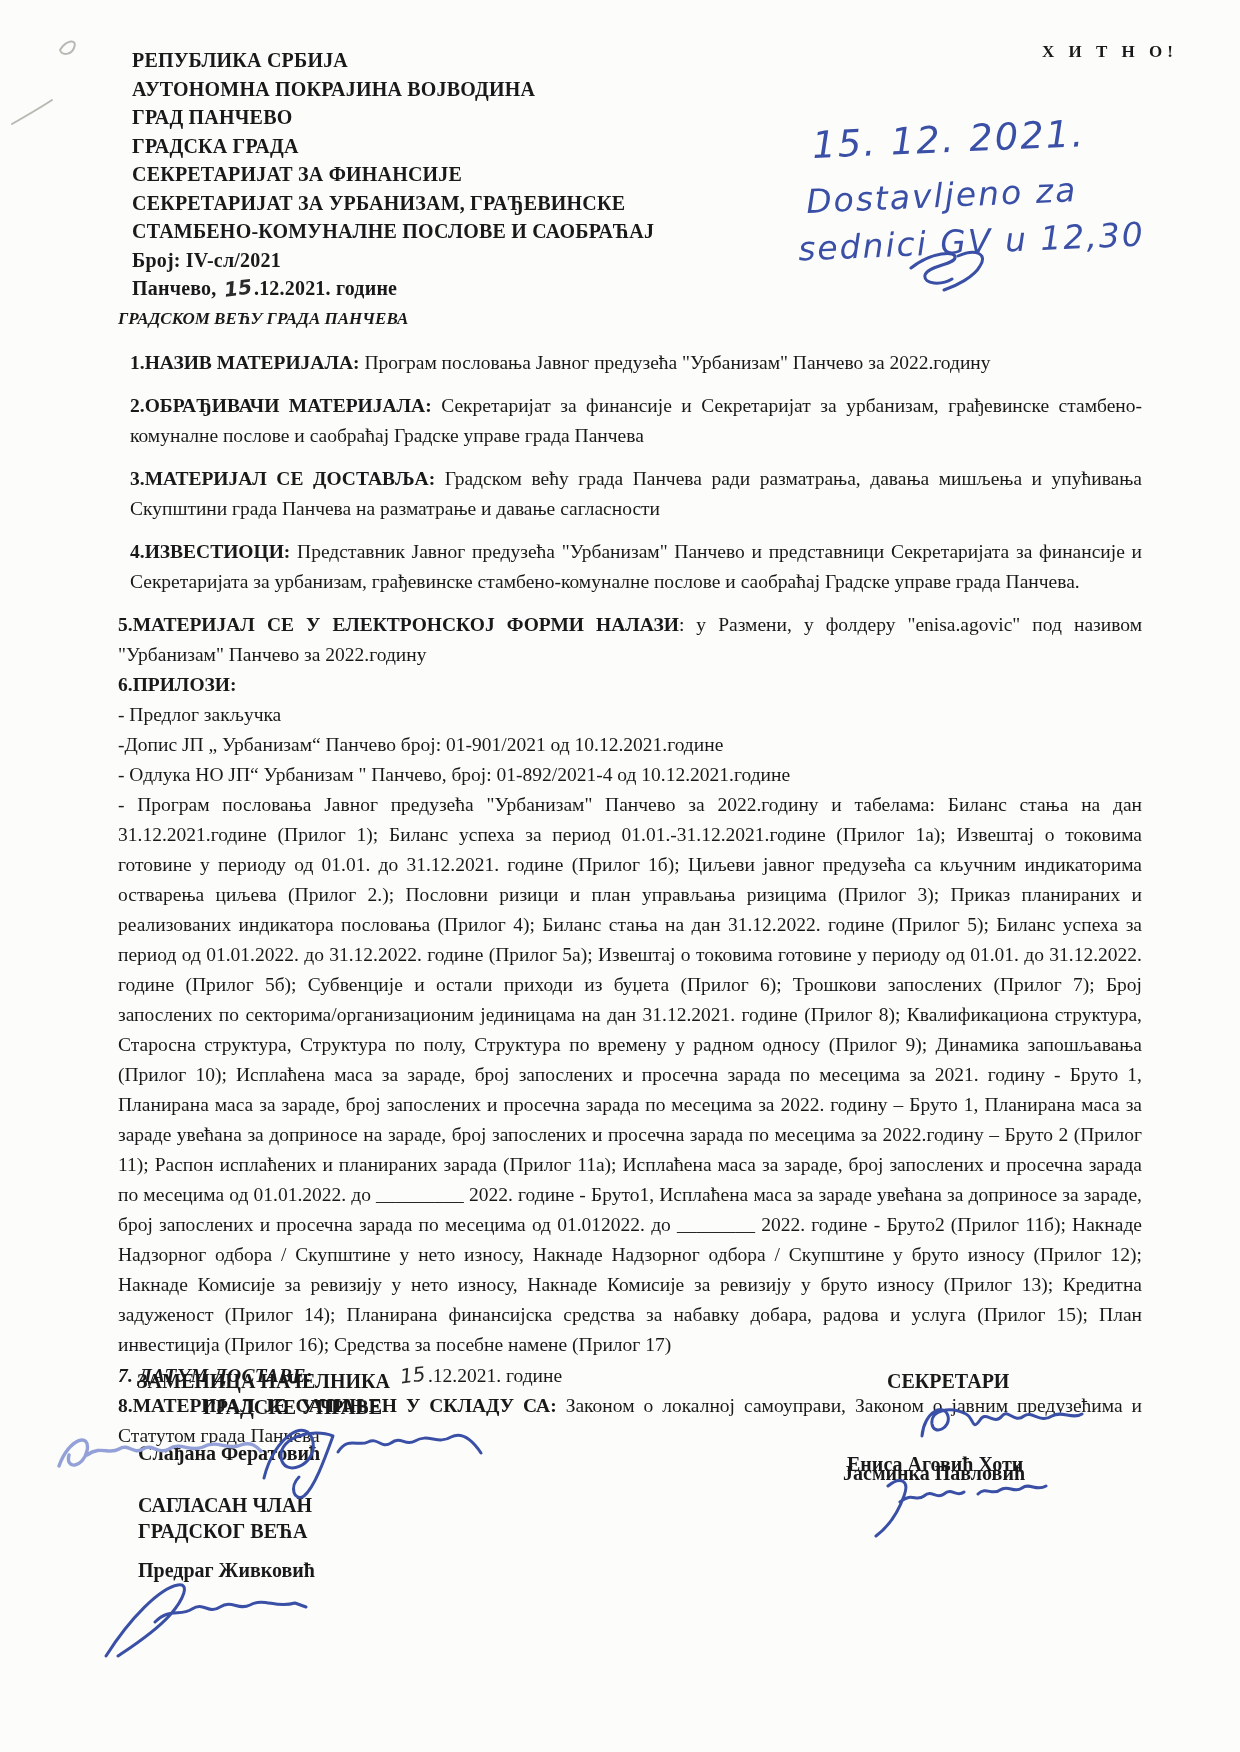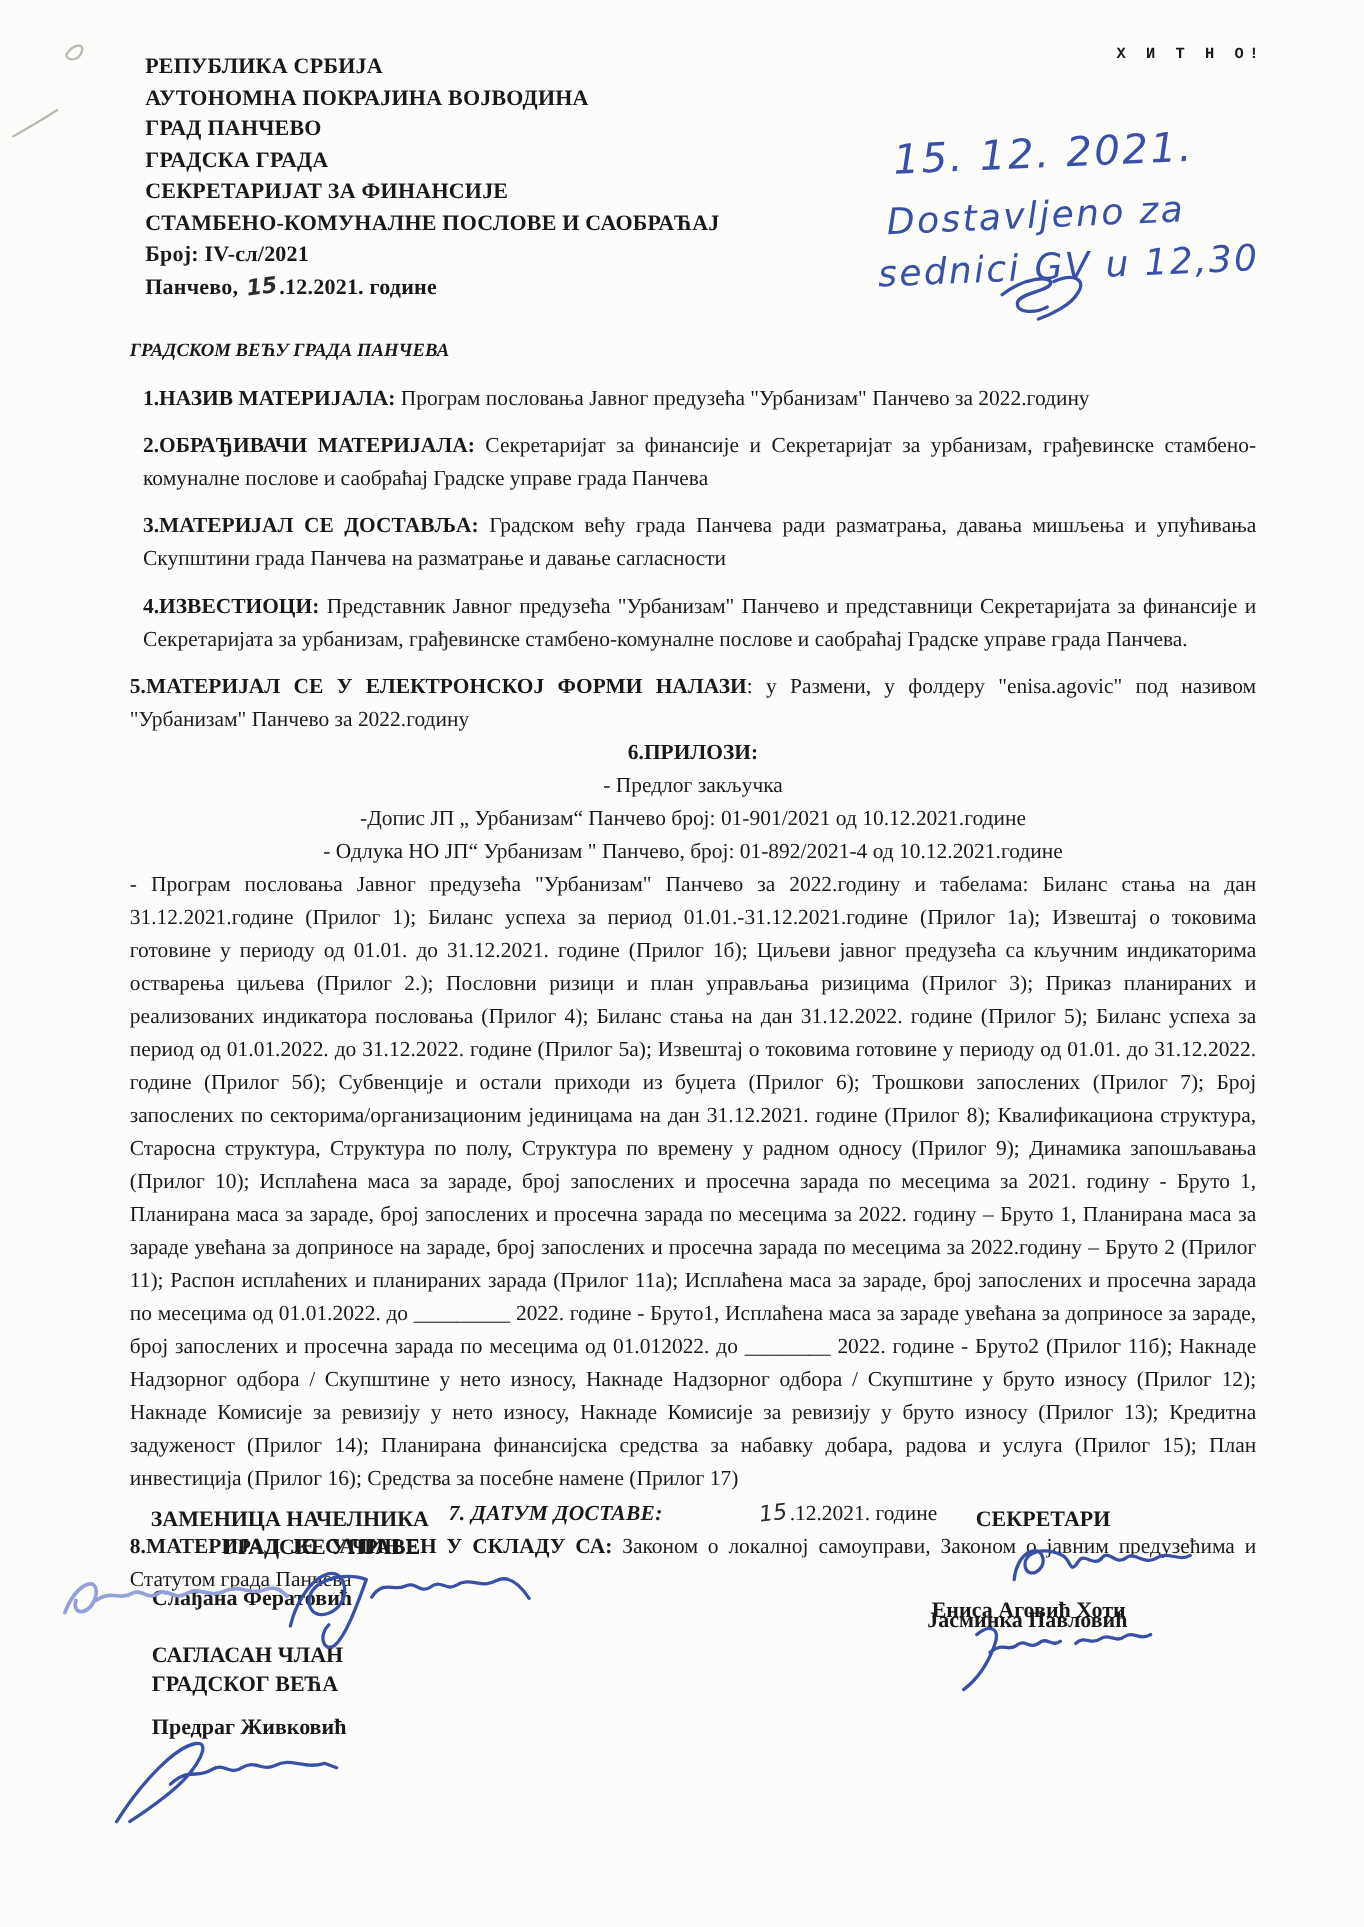--- a/index.html
+++ b/index.html
@@ -13,22 +13,22 @@
     overflow:hidden;
   }
   .bold{font-weight:bold;}
   
   .letterhead{
     position:absolute;left:132px;top:46px;
     font-size:20px;line-height:28.5px;font-weight:bold;
     letter-spacing:.2px;white-space:nowrap;
   }
   .urgent{
-    position:absolute;left:1015px;top:42px;
-    font-size:14px;font-weight:bold;letter-spacing:5px;white-space:nowrap;font-family:Liberation Mono, monospace;
+    position:absolute;left:1042px;top:42px;
+    font-size:17px;font-weight:bold;letter-spacing:5px;white-space:nowrap;
   }
   
   .hand{
     position:absolute;
     font-family:"DejaVu Sans", sans-serif;
     font-style:italic;
     color:#3a4fa6;
     white-space:nowrap;
     transform:rotate(-2.5deg);
     letter-spacing:2px;
@@ -47,21 +47,21 @@
   }
   .day-gap{margin-left:86px;}
   
   .content{
     position:absolute;left:118px;top:288px;width:1024px;
     font-size:19.5px;line-height:30px;
   }
   .addressee{margin:16px 0 14px 0;font-size:17px;font-style:italic;}
   .para{margin:0 0 13px 12px;text-align:justify;}
   .para.nomargin{margin:0;}
-  .line{margin:0;text-align:center;}
+  .line{margin:0;}
   .line7 b{letter-spacing:.3px;font-style:italic;}
   
   .sig-text{position:absolute;font-weight:bold;font-size:20px;white-space:nowrap;line-height:26px;}
   .sig-center{text-align:right;}
   .sig-svg{position:absolute;}
   .sig-svg path{fill:none;stroke-linecap:round;stroke-linejoin:round;}
   .ink-blue path{stroke:#3a4fa6;stroke-width:3;}
   .ink-light path{stroke:#94a1d8;stroke-width:3.4;}
   .ink-faint path{stroke:#b9b9b4;stroke-width:2;}
 </style>
@@ -76,20 +76,21 @@
   </svg>
 
   <div class="urgent">Х И Т Н О!</div>
 
   <div class="letterhead">
     <div>РЕПУБЛИКА СРБИЈА</div>
     <div>АУТОНОМНА ПОКРАЈИНА ВОЈВОДИНА</div>
     <div>ГРАД ПАНЧЕВО</div>
     <div>ГРАДСКА ГРАДА</div>
     <div>СЕКРЕТАРИЈАТ ЗА ФИНАНСИЈЕ</div>
+    <div>СЕКРЕТАРИЈАТ ЗА УРБАНИЗАМ, ГРАЂЕВИНСКЕ</div>
     <div>СТАМБЕНО-КОМУНАЛНЕ ПОСЛОВЕ И САОБРАЋАЈ</div>
     <div>Број: IV-сл/2021</div>
     <div>
       <span>Панчево,</span>
       <span class="hand-digit">15</span><span>.12.2021. године</span>
     </div>
   </div>
 
   <div class="hand note1">15. 12. 2021.</div>
   <div class="hand note2">Dostavljeno za</div>

